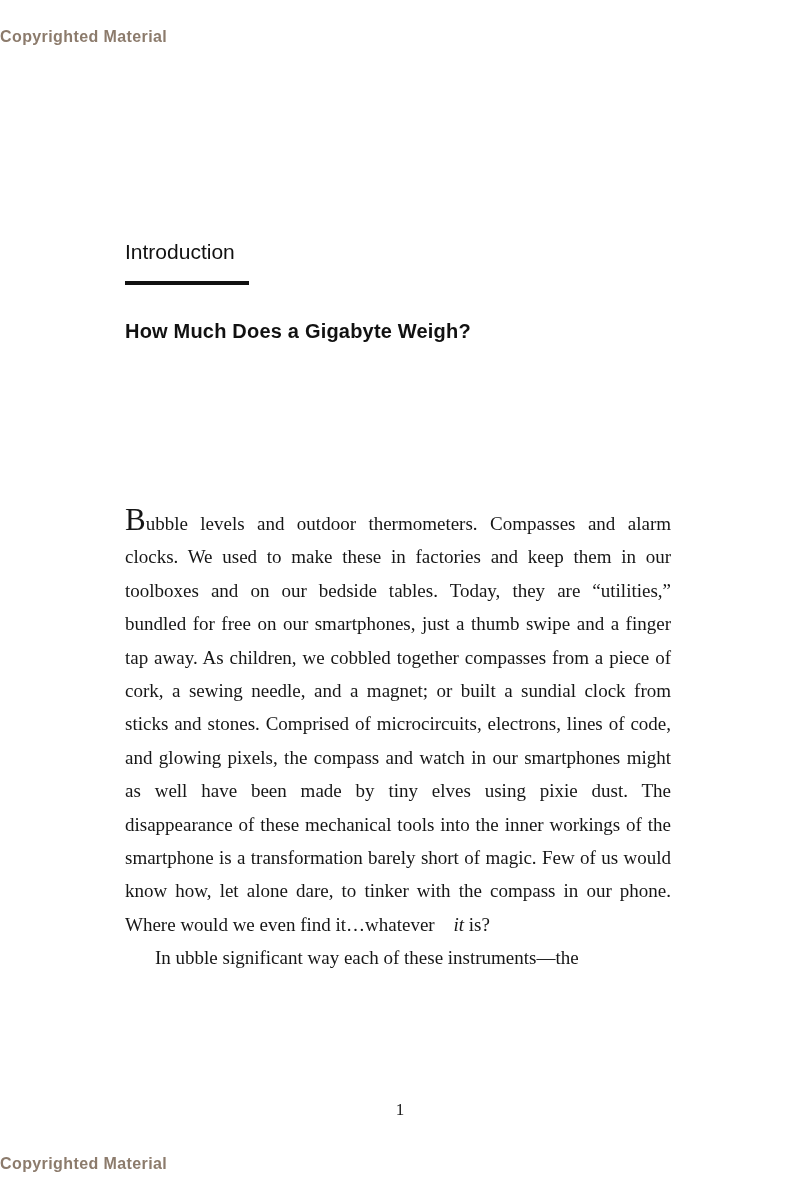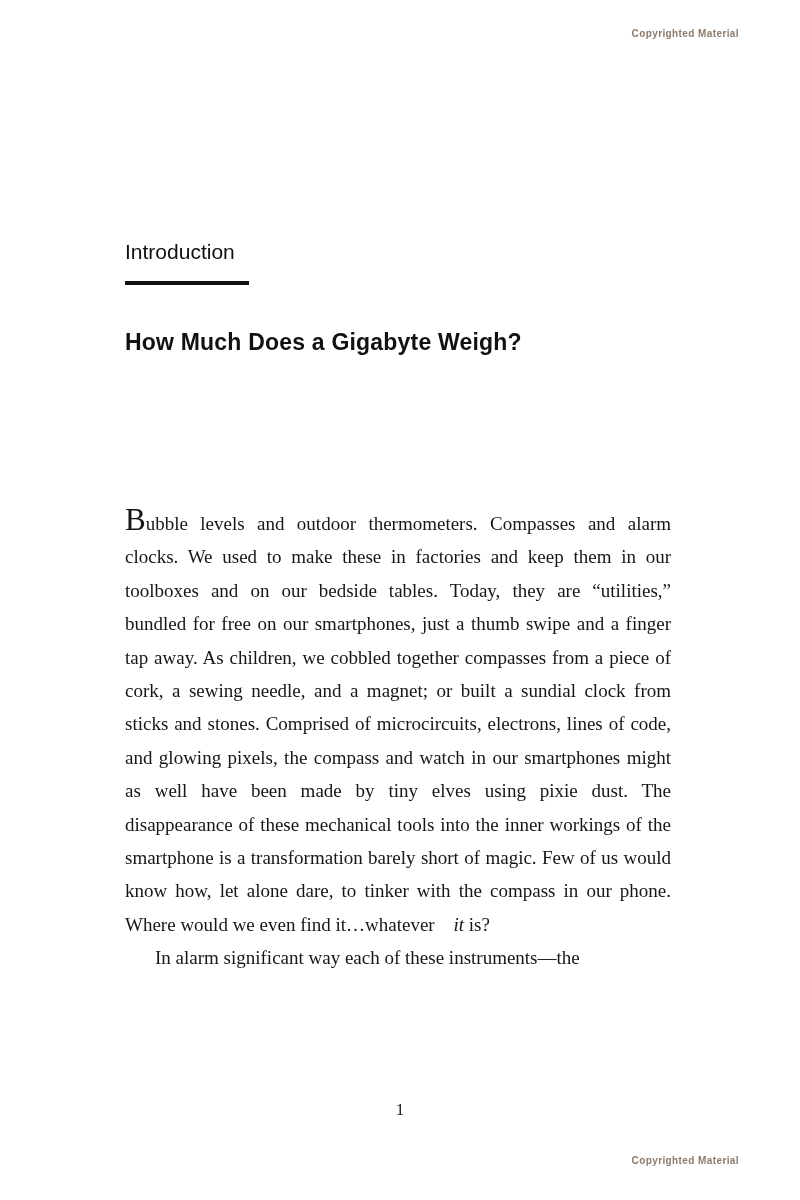--- a/index.html
+++ b/index.html
@@ -9,24 +9,24 @@
     width: 800px;
     height: 1200px;
     font-family: "Liberation Serif", serif;
     color: #1a1a1a;
     overflow: hidden;
   }
   .copyright {
     position: absolute;
     left: 0;
     width: 739px;
-    text-align: right;
+    text-align: left;
     font-family: "Liberation Sans", sans-serif;
     font-weight: bold;
-    font-size: 10px;
+    font-size: 16px;
     letter-spacing: 0.4px;
     color: #8c7b6c;
   }
   .copyright.top { top: 28px; }
   .copyright.bottom { top: 1155px; }
   .content {
     position: absolute;
     left: 125px;
     top: 0;
     width: 546px;
@@ -44,25 +44,25 @@
   .section-rule {
     position: absolute;
     top: 281px;
     left: 0;
     width: 124px;
     height: 3.5px;
     background: #111;
   }
   .chapter-title {
     position: absolute;
-    top: 329px;
+    top: 320px;
     left: 0;
     font-family: "Liberation Sans", sans-serif;
     font-weight: bold;
-    font-size: 23px;
+    font-size: 20px;
     letter-spacing: 0.2px;
     color: #111;
   }
   .body-block {
     position: absolute;
     top: 504px;
     left: 0;
     width: 546px;
     font-size: 19px;
     line-height: 33.4px;
@@ -96,21 +96,21 @@
   <div class="content">
 
     <div class="section-label">Introduction</div>
 
     <div class="section-rule"></div>
 
     <div class="chapter-title">How Much Does a Gigabyte Weigh?</div>
 
     <div class="body-block">
       <p><span class="initial-cap">B</span><span>ubble levels and outdoor thermometers. Compasses and alarm clocks. We used to make these in factories and keep them in our toolboxes and on our bedside tables. Today, they are “utilities,” bundled for free on our smartphones, just a thumb swipe and a finger tap away. As children, we cobbled together compasses from a piece of cork, a sewing needle, and a magnet; or built a sundial clock from sticks and stones. Comprised of microcircuits, electrons, lines of code, and glowing pixels, the compass and watch in our smartphones might as well have been made by tiny elves using pixie dust. The disappearance of these mechanical tools into the inner workings of the smartphone is a transformation barely short of magic. Few of us would know how, let alone dare, to tinker with the compass in our phone. Where would we even find it…whatever </span><em>it</em><span> is?</span></p>
-      <p class="para-indent">In alarm significant way each of these instruments—the</p>
+      <p class="para-indent">In ubble significant way each of these instruments—the</p>
     </div>
 
   </div>
 
   <div class="page-number">1</div>
 
   <div class="copyright bottom">Copyrighted Material</div>
 
 </div>
 

